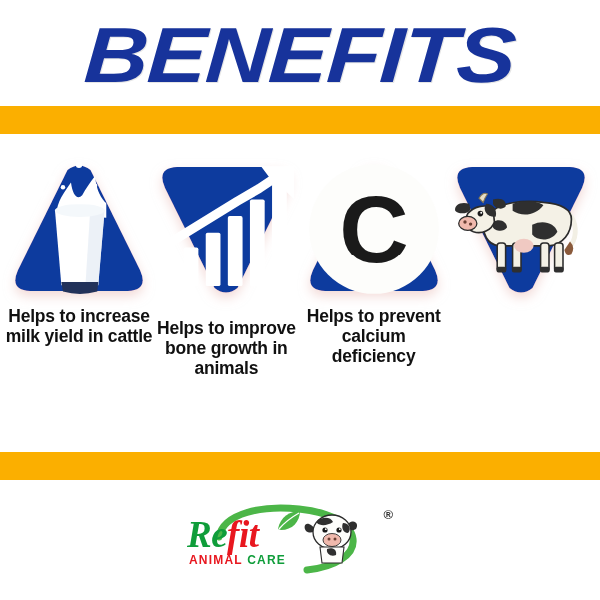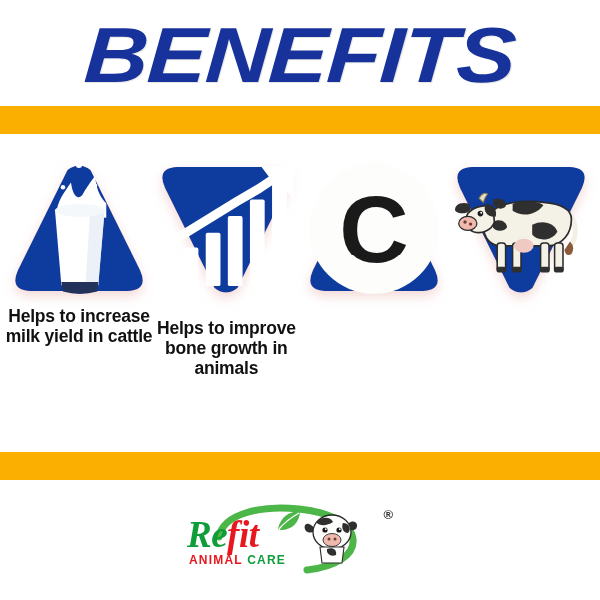--- a/index.html
+++ b/index.html
@@ -286,20 +286,21 @@
           </defs>
           <path filter="url(#sh3)" fill="#0f3a9e" d="M58.5 10 Q70 1 81.5 10 L131 110 Q140 130 119 131 L21 131 Q0 130 9 110 Z"></path>
         </svg>
         <div class="glyph">
           <svg width="66" height="66" viewBox="0 0 66 66">
             <circle cx="33" cy="33" r="31" fill="#fdfdfb"></circle>
             <text x="33" y="33" text-anchor="middle" dominant-baseline="central" font-family="Liberation Sans, sans-serif" font-size="46" font-weight="bold" fill="#1a1a1a">C</text>
           </svg>
         </div>
       </div>
+      <div class="caption">Helps to prevent calcium deficiency</div>
     </div>
 
     <div class="card down">
       <div class="tri-wrap">
         <svg viewBox="0 0 140 138">
           <defs>
             <filter id="sh4" x="-30%" y="-30%" width="160%" height="160%">
               <feDropShadow dx="0" dy="5" stdDeviation="6" flood-color="#e8b9b4" flood-opacity="0.55"></feDropShadow>
             </filter>
           </defs>

